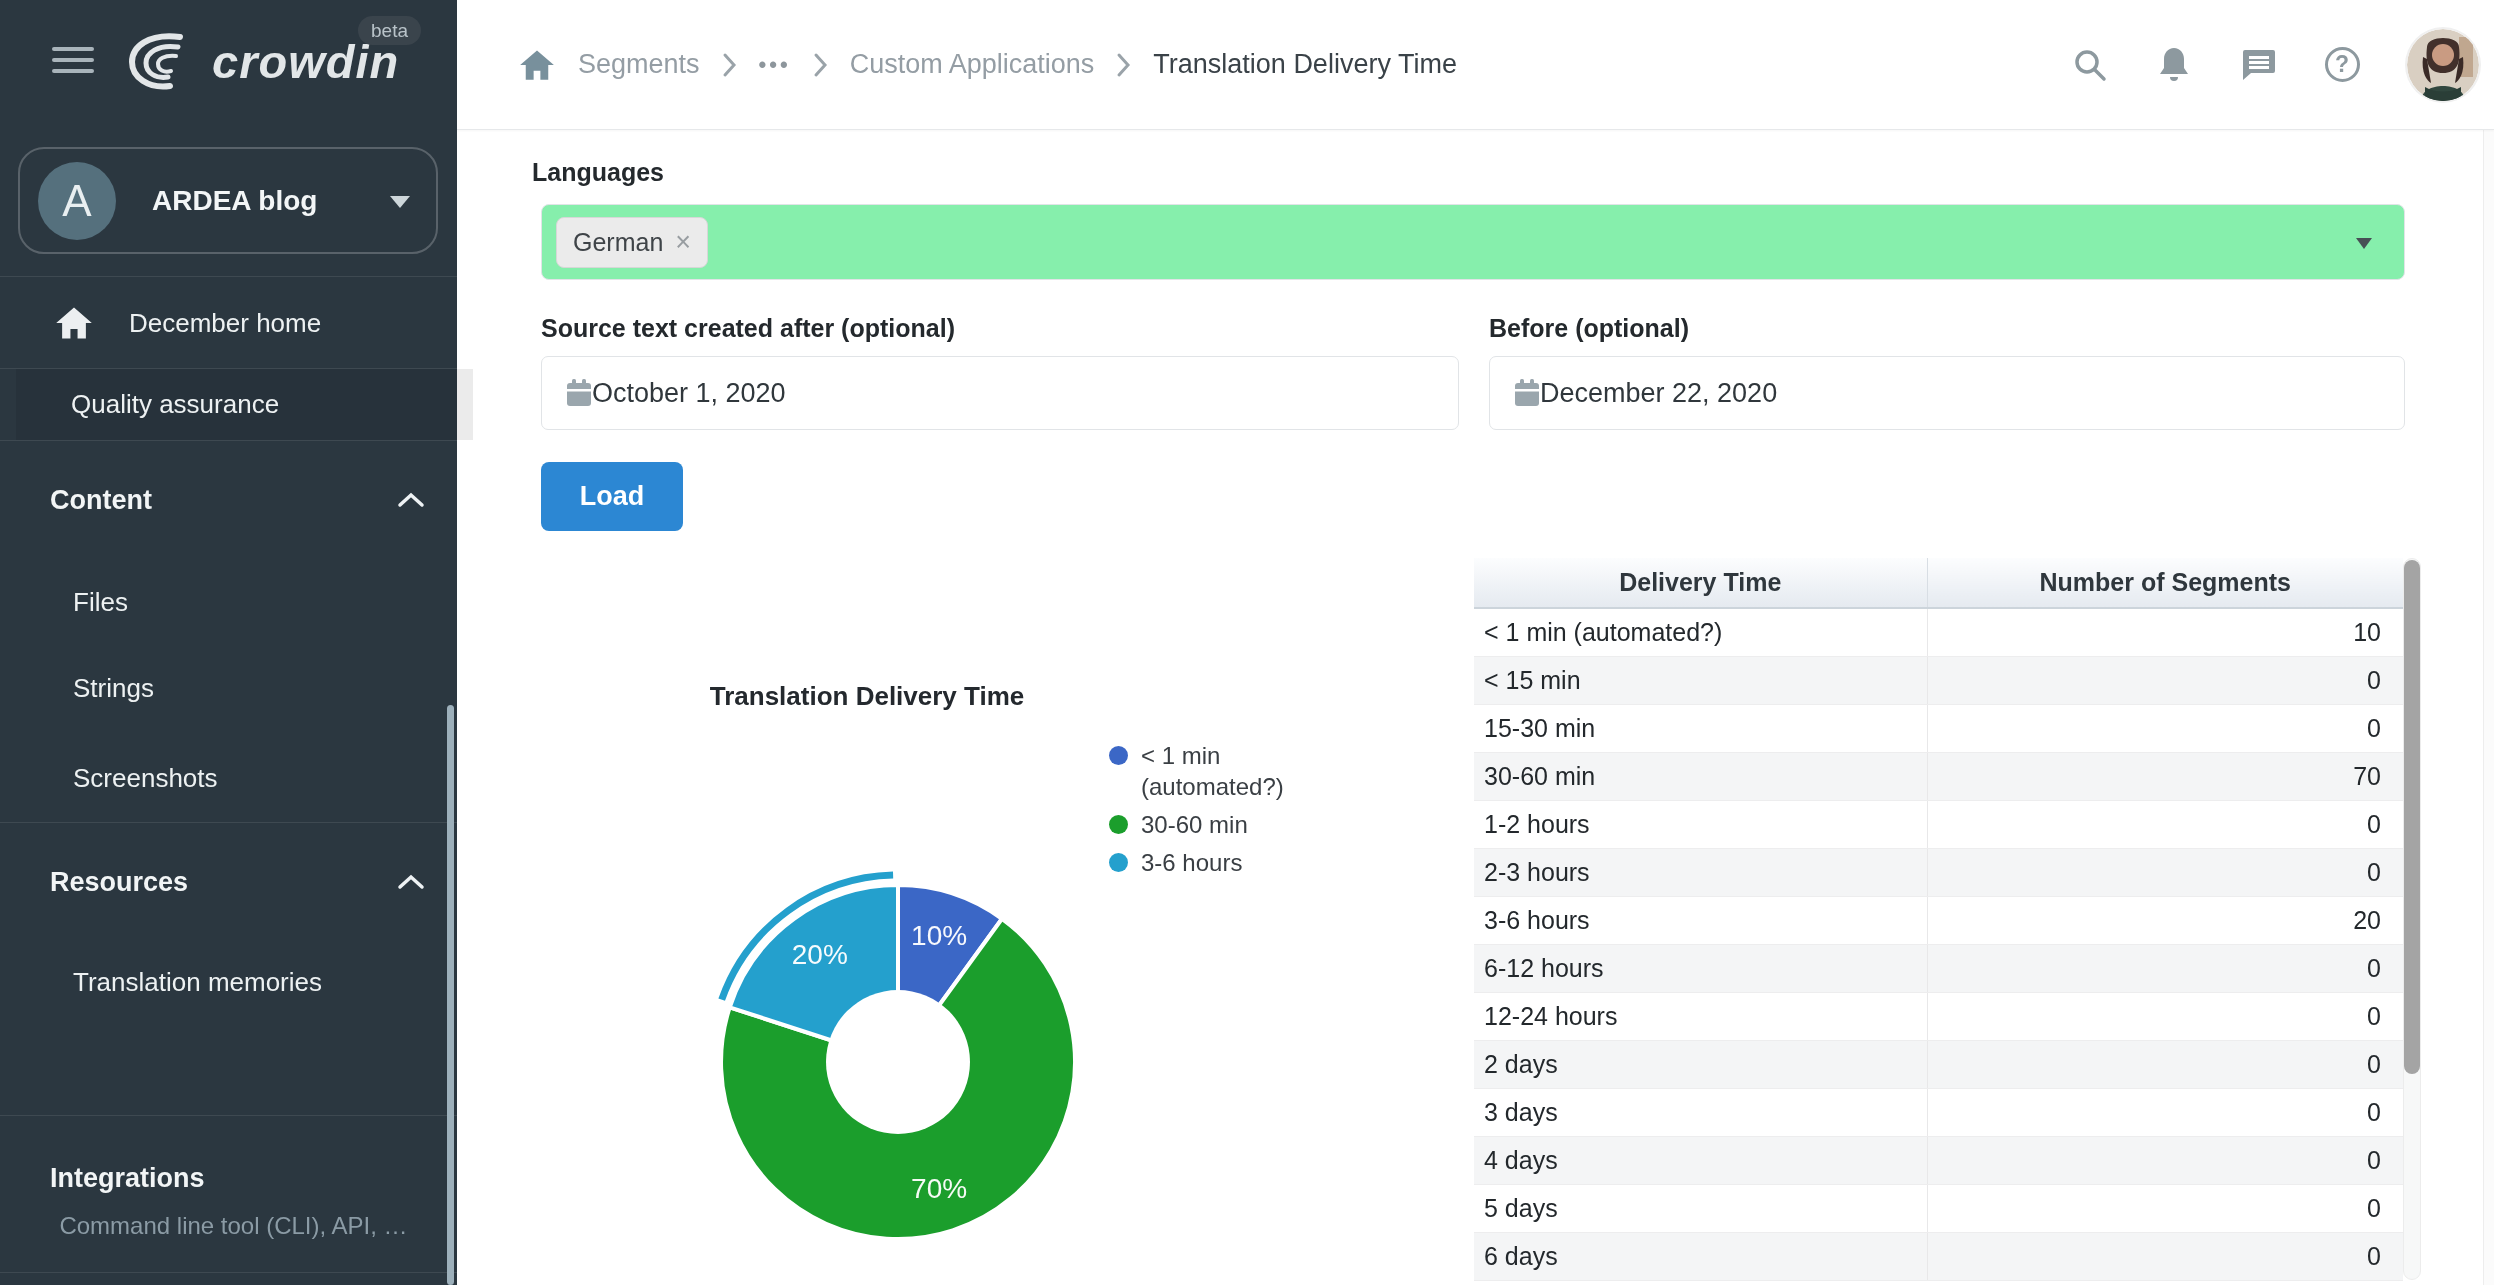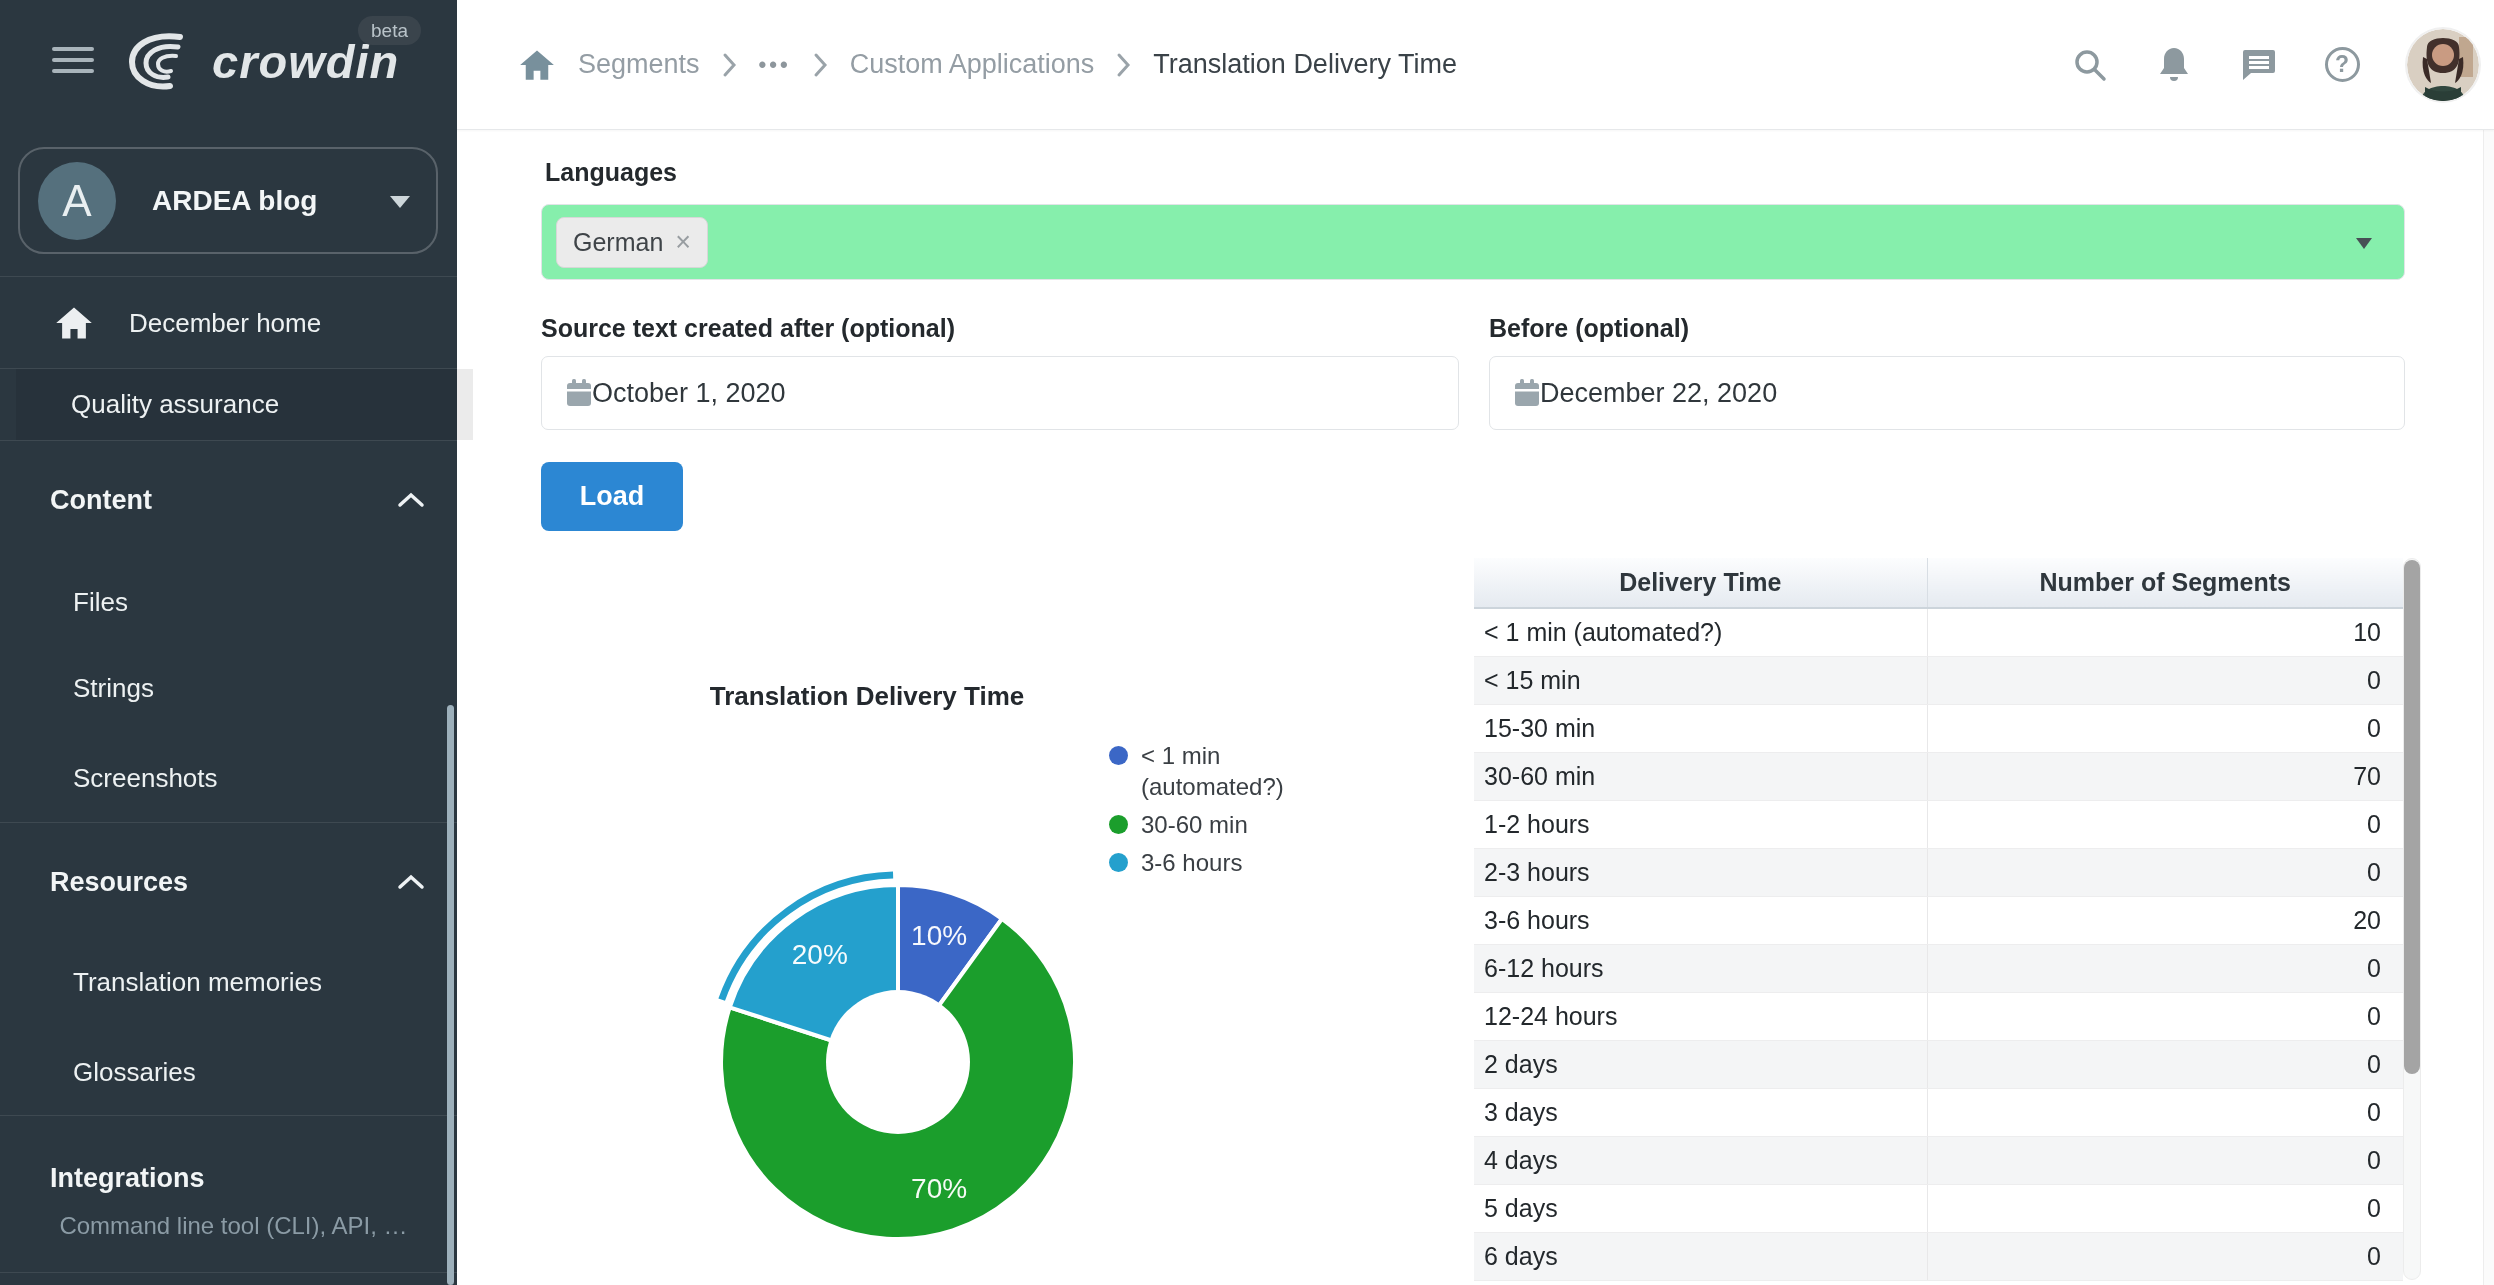--- a/index.html
+++ b/index.html
@@ -170,23 +170,20 @@
     <span>Resources</span>
     <span class="sb-chevron">
       <svg width="28" height="16" viewBox="0 0 28 16">
           <polyline points="3,13 14,3 25,13" fill="none" stroke="#eef2f4" stroke-width="3.5" stroke-linecap="round"></polyline>
         </svg>
     </span>
   </div>
   <div class="sb-row sb-sub" style="top:952px;height:60px">
     <span>Translation memories</span>
   </div>
-  <div class="sb-row sb-sub" style="top:1042px;height:60px">
-    <span>Glossaries</span>
-  </div>
 
   <div class="sb-div" style="top:1115px"></div>
 
   <div class="sb-sec-head" style="top:1148px;height:60px">
     <span>Integrations</span>
   </div>
   <div class="integrations-sub" style="top:1212px">Command line tool (CLI), API, …</div>
 
   <div class="sb-div" style="top:1272px"></div>
   <div class="sb-scroll-thumb"></div>
@@ -254,21 +251,21 @@
         <path d="M18 58 C28 64 44 64 54 58 L54 72 L18 72 Z" fill="#2a3e37"></path>
         <path d="M16 28 C14 44 20 52 24 54 L20 30 Z" fill="#3a2a26"></path>
         <path d="M56 28 C58 44 52 52 48 54 L52 30 Z" fill="#3a2a26"></path>
       </svg>
     </span>
   </div>
 </header>
 
 <main class="content">
 
-  <label class="fld-label" style="left:88px;top:28px">Languages</label>
+  <label class="fld-label" style="left:75px;top:28px">Languages</label>
   <div class="languages-select">
     <span class="chip">
       <span>German</span>
       <span class="chip-x">×</span>
     </span>
     <span class="select-caret"></span>
   </div>
 
   <label class="fld-label" style="left:84px;top:184px">Source text created after (optional)</label>
   <label class="fld-label" style="left:1032px;top:184px">Before (optional)</label>

